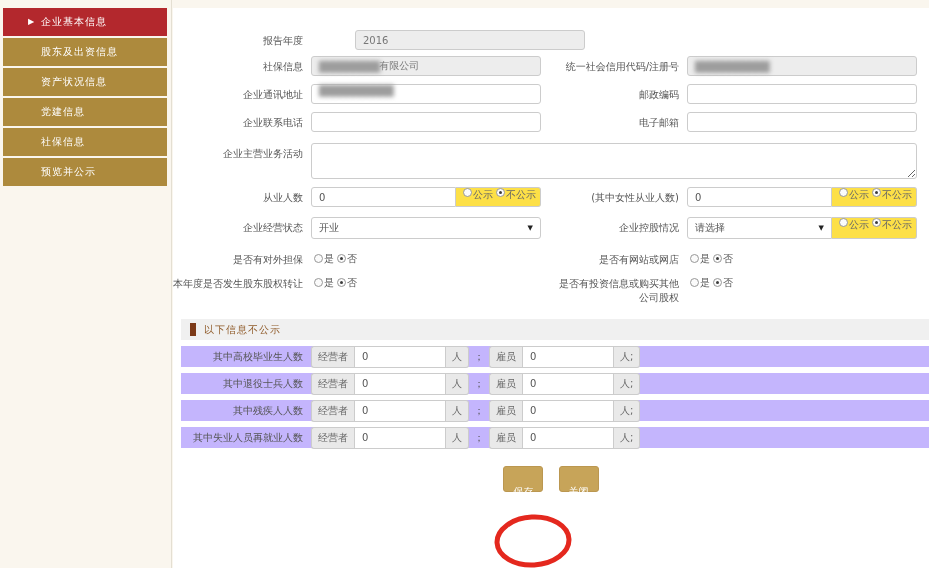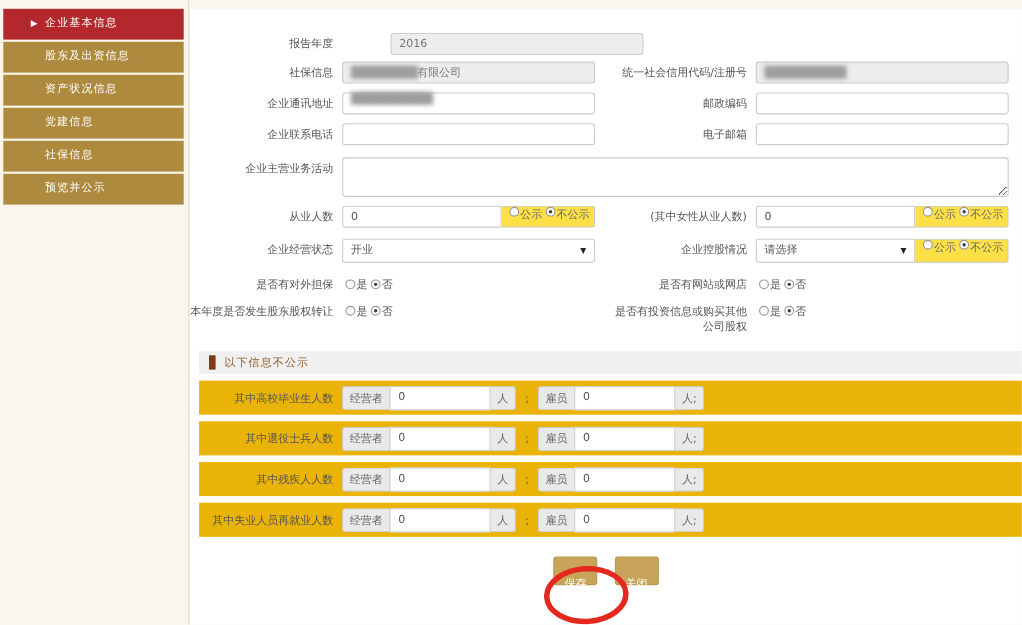--- a/index.html
+++ b/index.html
@@ -83,21 +83,21 @@
   .selgrp { display: flex; }
   .radios { padding-top: 3px; white-space: nowrap; }
   
   .band {
     margin: 14px 0 6px 8px; height: 21px; background: #f0f0f0;
     display: flex; align-items: center;
   }
   .band .bar { width: 6px; height: 13px; background: #7c3a18; margin: 0 8px 0 9px; }
   .band .bandtxt { color: #8f5a28; letter-spacing: 1px; }
   .prow {
-    margin: 0 0 6px 8px; height: 31px; background: #eab308;
+    margin: 0 0 6px 8px; height: 21px; background: #c4b5fd;
     display: flex; align-items: center;
   }
   .prow .plbl { flex: none; width: 130px; text-align: right; padding-right: 8px; color: #555; }
   .pre, .suf {
     height: 22px; background: #e9e9e9; border: 1px solid #ccc; display: flex;
     align-items: center; padding: 0 6px; color: #666; white-space: nowrap;
   }
   .pre { border-radius: 3px 0 0 3px; border-right: none; }
   .suf { border-radius: 0 3px 3px 0; border-left: none; }
   .pin {

